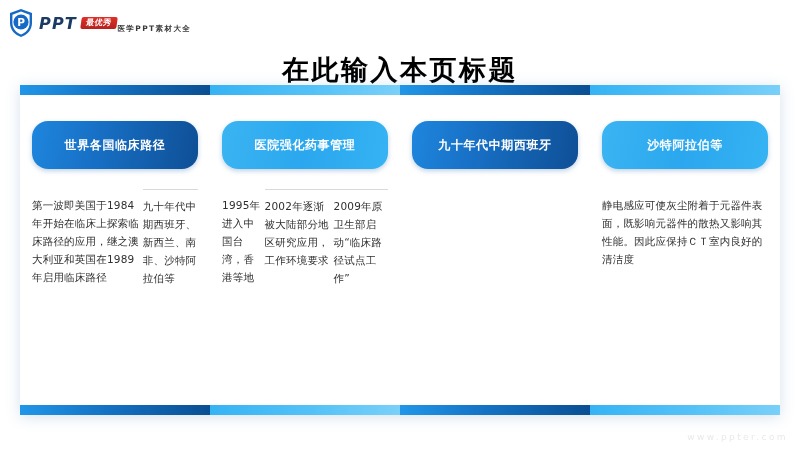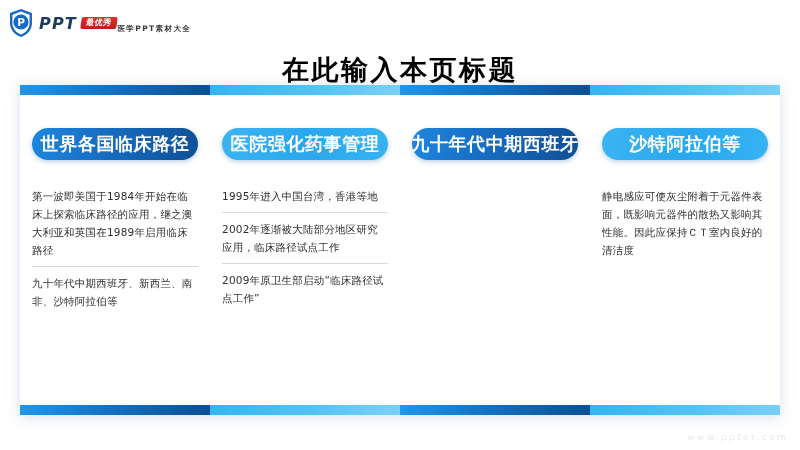--- a/index.html
+++ b/index.html
@@ -77,32 +77,32 @@
     position:absolute; left:0; top:10px;
     width:760px; height:310px;
     display:flex;
   }
   .col {
     width:190px; height:100%;
     padding:0 12px;
     display:flex; flex-direction:column;
   }
   .pill {
-    margin-top:33px;
-    height:32px; border-radius:16px;
+    margin-top:26px;
+    height:48px; border-radius:16px;
     display:flex; align-items:center; justify-content:center;
-    color:#ffffff; font-size:18px; font-weight:bold;
+    color:#ffffff; font-size:12px; font-weight:bold;
     letter-spacing:0.6px;
     box-shadow:0 2px 5px rgba(20,90,160,0.28);
     white-space:nowrap;
   }
   .pill.dark  { background:linear-gradient(100deg,#1e86dd 0%,#176fc4 40%,#0f4f96 100%); }
   .pill.light { background:linear-gradient(100deg,#3bb4f2 0%,#2aa7ee 50%,#36b3f3 100%); }
 
-  .blocks { margin-top:20px; display:flex; flex-direction:column; }
+  .blocks { margin-top:20px; display:flex; flex-direction:row; }
   .tblock {
     font-size:10.5px; line-height:1.72;
     color:#2f2f2f;
     padding:7px 0;
     letter-spacing:0.2px;
   }
   .tblock + .tblock { border-top:1px solid #d9d9d9; }
 
   #watermark {
     position:absolute; right:12px; bottom:8px;
@@ -151,21 +151,21 @@
         <div class="blocks">
           <div class="tblock">第一波即美国于1984年开始在临床上探索临床路径的应用，继之澳大利亚和英国在1989年启用临床路径</div>
           <div class="tblock">九十年代中期西班牙、新西兰、南非、沙特阿拉伯等</div>
         </div>
       </div>
 
       <div class="col">
         <div class="pill light">医院强化药事管理</div>
         <div class="blocks">
           <div class="tblock">1995年进入中国台湾，香港等地</div>
-          <div class="tblock">2002年逐渐被大陆部分地区研究应用，临床路径试点工作</div>
+          <div class="tblock">2002年逐渐被大陆部分地区研究应用，工作环境要求</div>
           <div class="tblock">2009年原卫生部启动“临床路径试点工作”</div>
         </div>
       </div>
 
       <div class="col">
         <div class="pill dark">九十年代中期西班牙</div>
       </div>
 
       <div class="col">
         <div class="pill light">沙特阿拉伯等</div>

